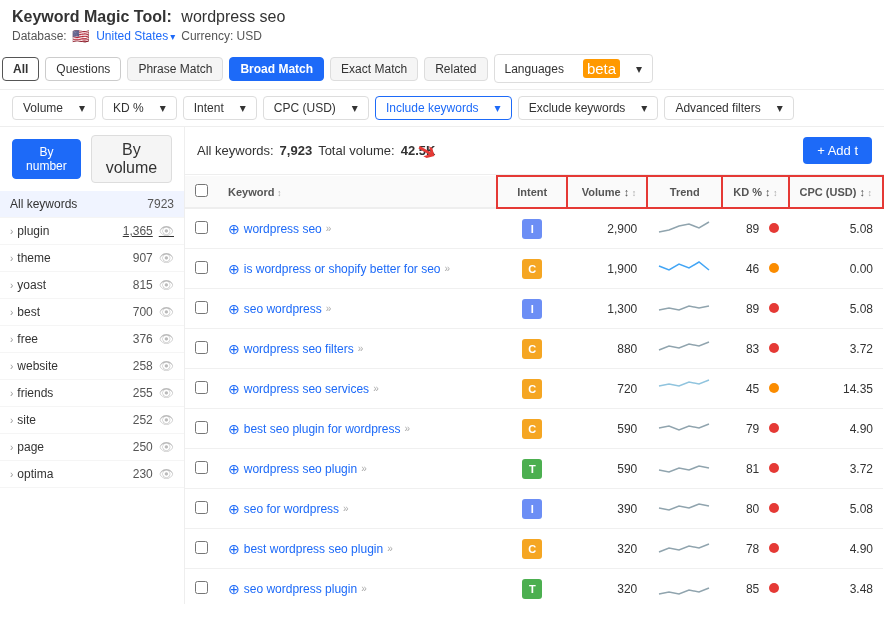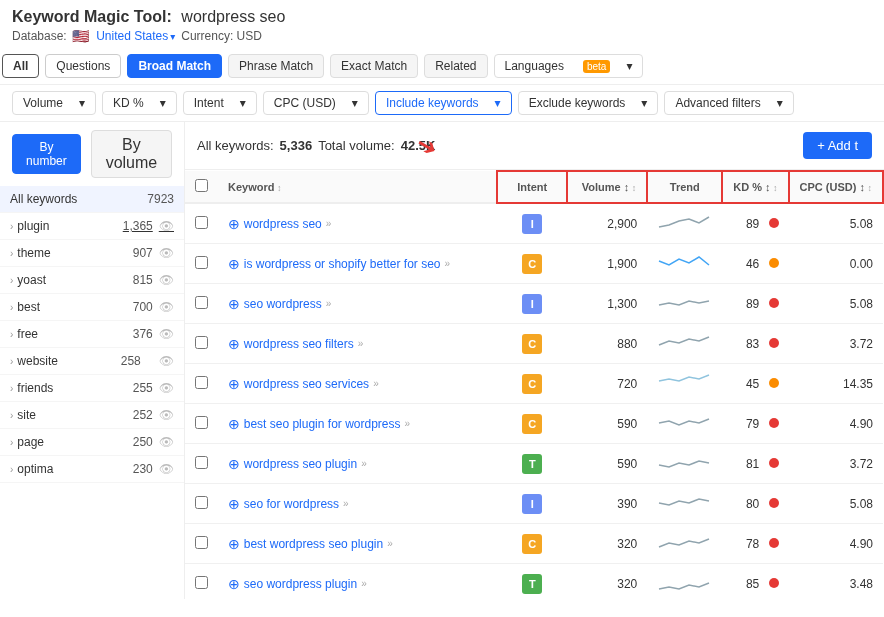--- a/index.html
+++ b/index.html
@@ -13,21 +13,21 @@
 
     .filter-bar { padding: 6px 2px; display: flex; align-items: center; gap: 6px; flex-wrap: wrap; border-bottom: 1px solid #eee; }
     .tab-btn {
       padding: 4px 10px; border-radius: 4px; border: 1px solid #ddd;
       background: #f5f5f5; cursor: pointer; font-size: 12px; color: #333;
       font-family: inherit;
     }
     .tab-btn.active-all { background: #fff; border-color: #555; font-weight: 600; }
     .tab-btn.active-broad { background: #1d6af8; color: #fff; border-color: #1d6af8; font-weight: 600; }
     .tab-btn.questions { background: #fff; border-color: #ccc; }
-    .tab-badge { background: #f90; color: #fff; font-size: 10px; padding: 1px 4px; border-radius: 3px; margin-left: 3px; vertical-align: middle; }
+    .tab-badge { background: #f90; color: #fff; font-size: 15px; padding: 1px 4px; border-radius: 3px; margin-left: 3px; vertical-align: middle; }
 
     .filter-bar2 { padding: 6px 12px; display: flex; align-items: center; gap: 6px; flex-wrap: wrap; border-bottom: 1px solid #eee; }
     .dropdown-btn {
       padding: 4px 10px; border-radius: 4px; border: 1px solid #ddd;
       background: #fff; cursor: pointer; font-size: 12px; color: #333;
       display: flex; align-items: center; gap: 16px; font-family: inherit;
     }
     .dropdown-btn.highlight { border-color: #1d6af8; color: #1d6af8; }
 
     .action-bar { padding: 8px 12px; display: flex; align-items: center; gap: 10px; }
@@ -106,22 +106,22 @@
         <span>United States</span>
         <span class="chevron-small">▾</span>
       </a>
       <span>Currency: USD</span>
     </div>
   </div>
 
   <div class="filter-bar">
     <button class="tab-btn active-all">All</button>
     <button class="tab-btn questions">Questions</button>
+    <button class="tab-btn">Phrase Match</button>
     <button class="tab-btn active-broad">Broad Match</button>
-    <button class="tab-btn">Phrase Match</button>
     <button class="tab-btn">Exact Match</button>
     <button class="tab-btn">Related</button>
     <button class="dropdown-btn">
       <span>Languages</span>
       <span class="tab-badge">beta</span>
       <span>▾</span>
     </button>
   </div>
 
   <div class="filter-bar2">
@@ -219,21 +219,21 @@
         <div style="display:flex;align-items:center;gap:6px;">
           <span class="sidebar-count">376</span>
           <span class="eye-icon">👁</span>
         </div>
       </div>
       <div class="sidebar-item">
         <div class="sidebar-item-left">
           <span class="sidebar-chevron">›</span>
           <span class="sidebar-label">website</span>
         </div>
-        <div style="display:flex;align-items:center;gap:18px;">
+        <div style="display:flex;align-items:center;gap:6px;">
           <span class="sidebar-count">258</span>
           <span class="eye-icon">👁</span>
         </div>
       </div>
       <div class="sidebar-item">
         <div class="sidebar-item-left">
           <span class="sidebar-chevron">›</span>
           <span class="sidebar-label">friends</span>
         </div>
         <div style="display:flex;align-items:center;gap:6px;">
@@ -271,21 +271,21 @@
           <span class="eye-icon">👁</span>
         </div>
       </div>
     </div>
 
     <div class="content">
 
       <div class="stats-bar">
         <div style="display:flex;align-items:center;gap:6px;position:relative;">
           <span>All keywords:</span>
-          <strong>5,336</strong>
+          <strong>7,923</strong>
           <span>Total volume:</span>
           <strong>42.5K</strong>
 
           <span style="color:#e53935;font-size:24px;position:absolute;left:220px;top:-6px;transform:rotate(30deg);">➔</span>
         </div>
         <button class="add-btn">+ Add t</button>
       </div>
 
       <table>
         <thead>

